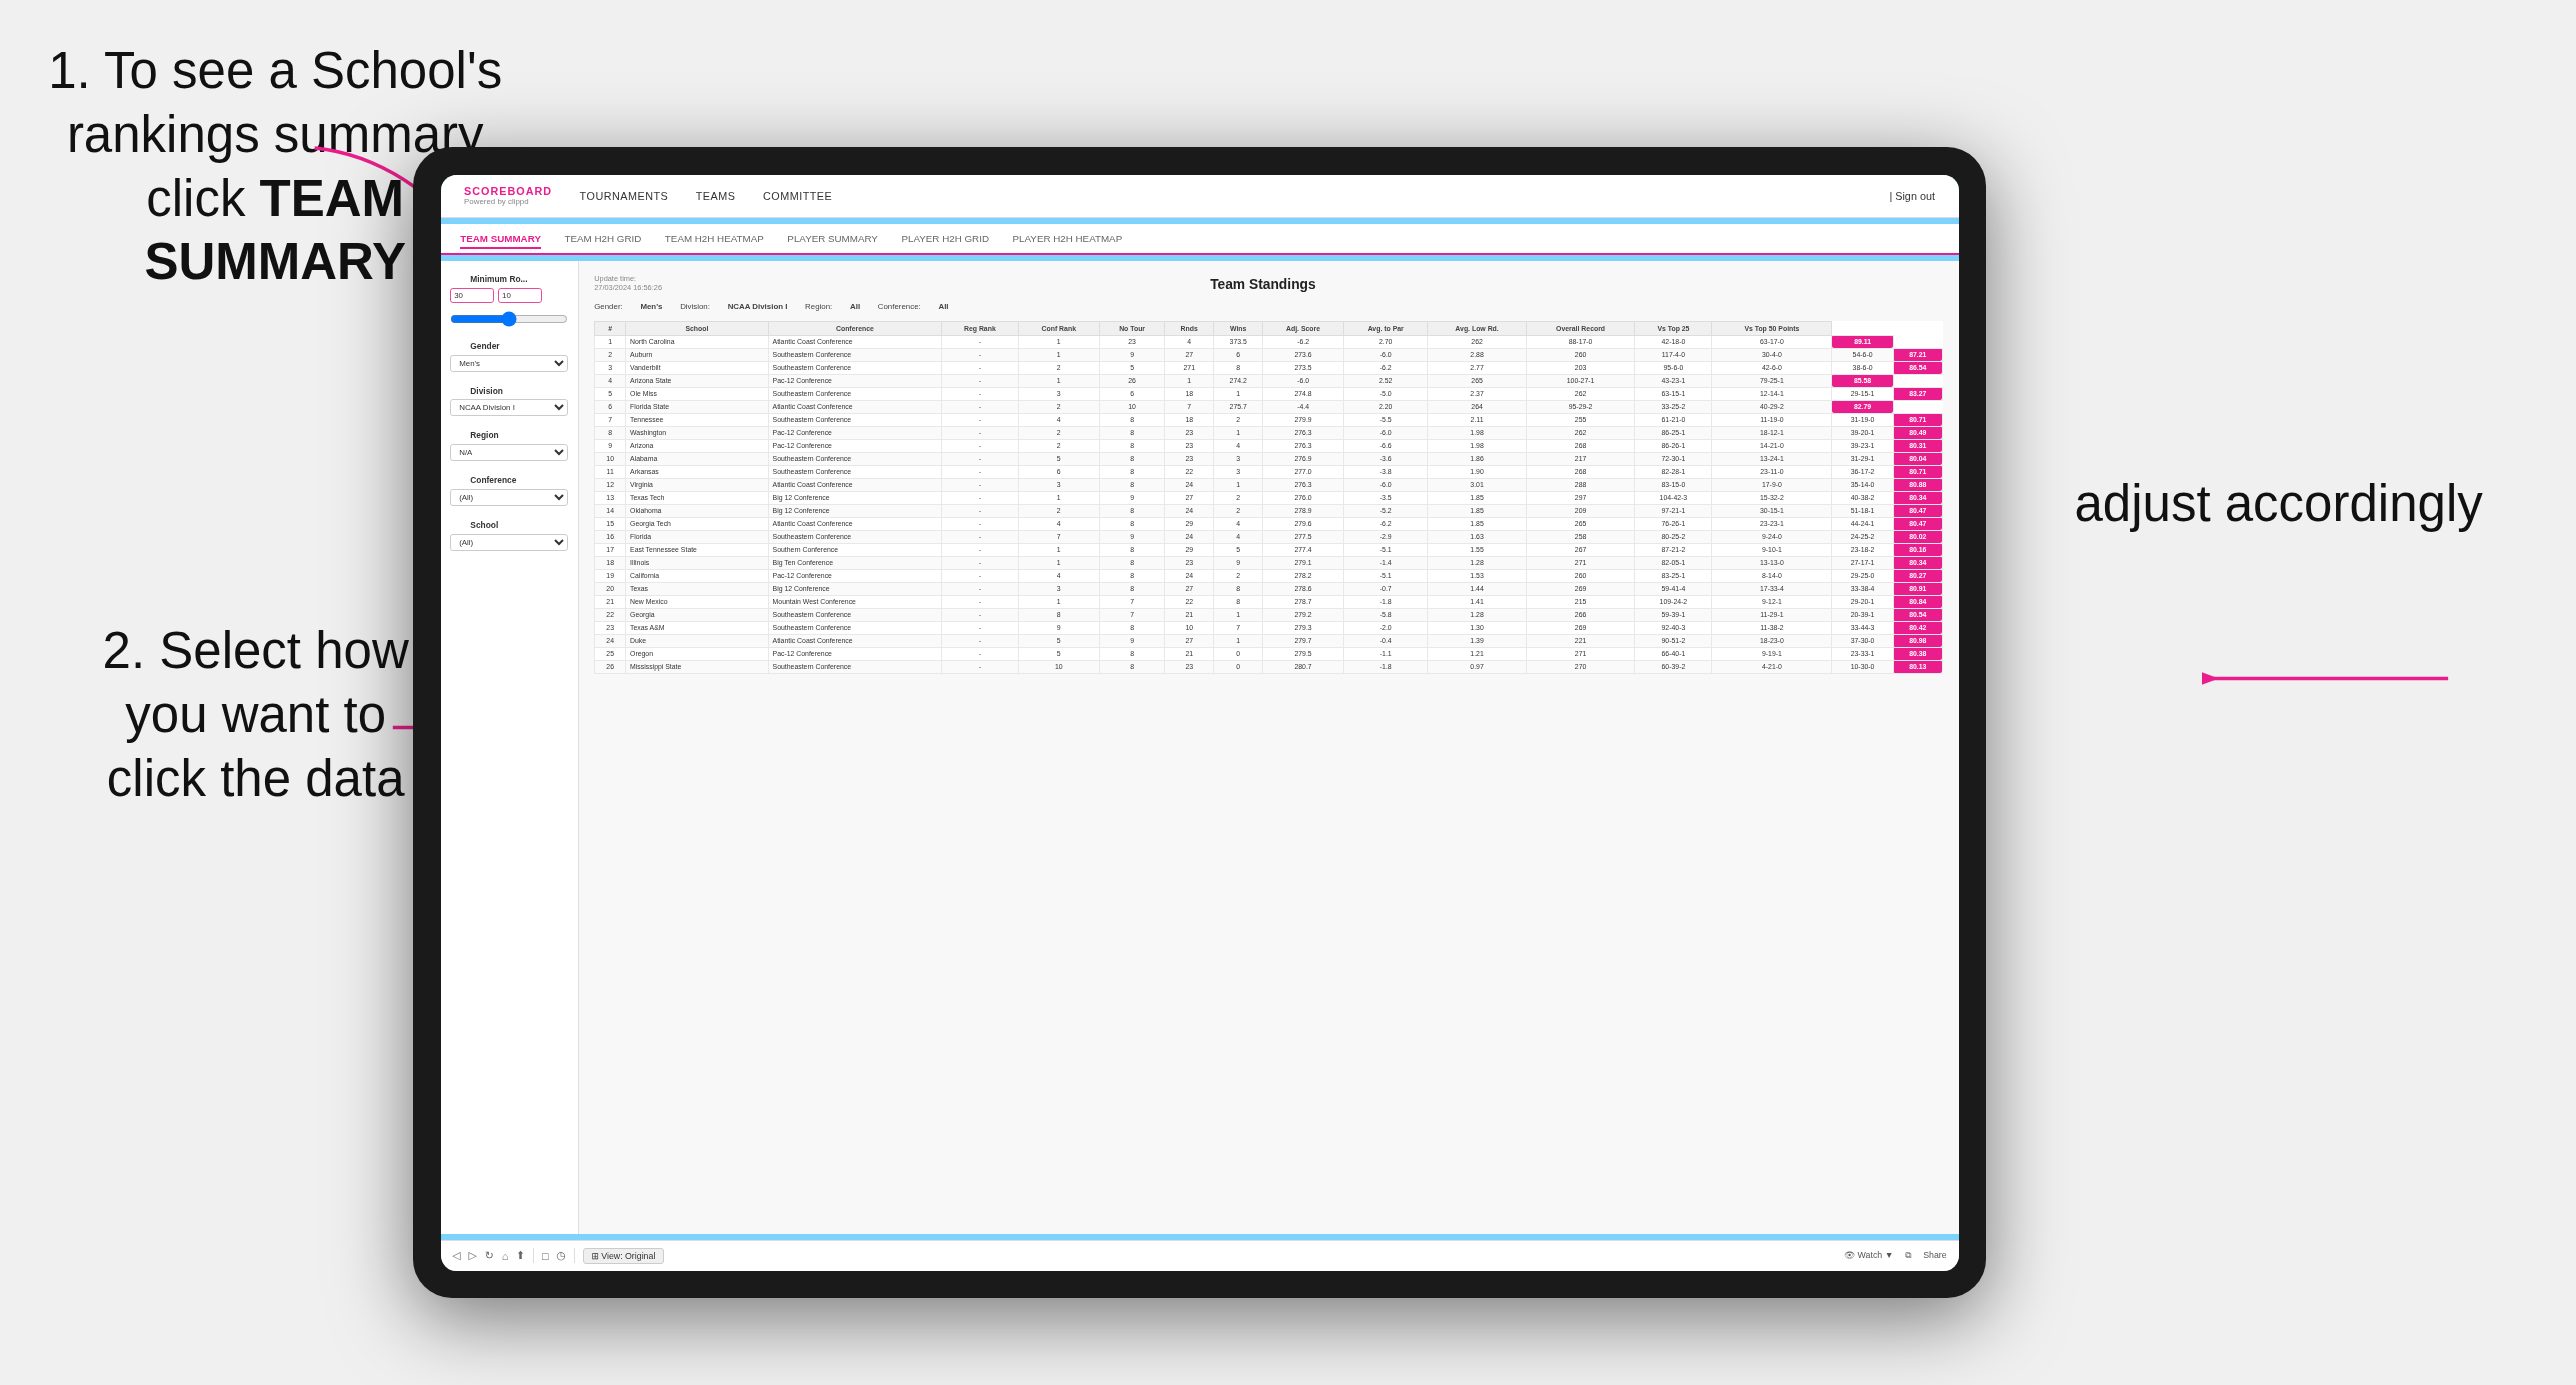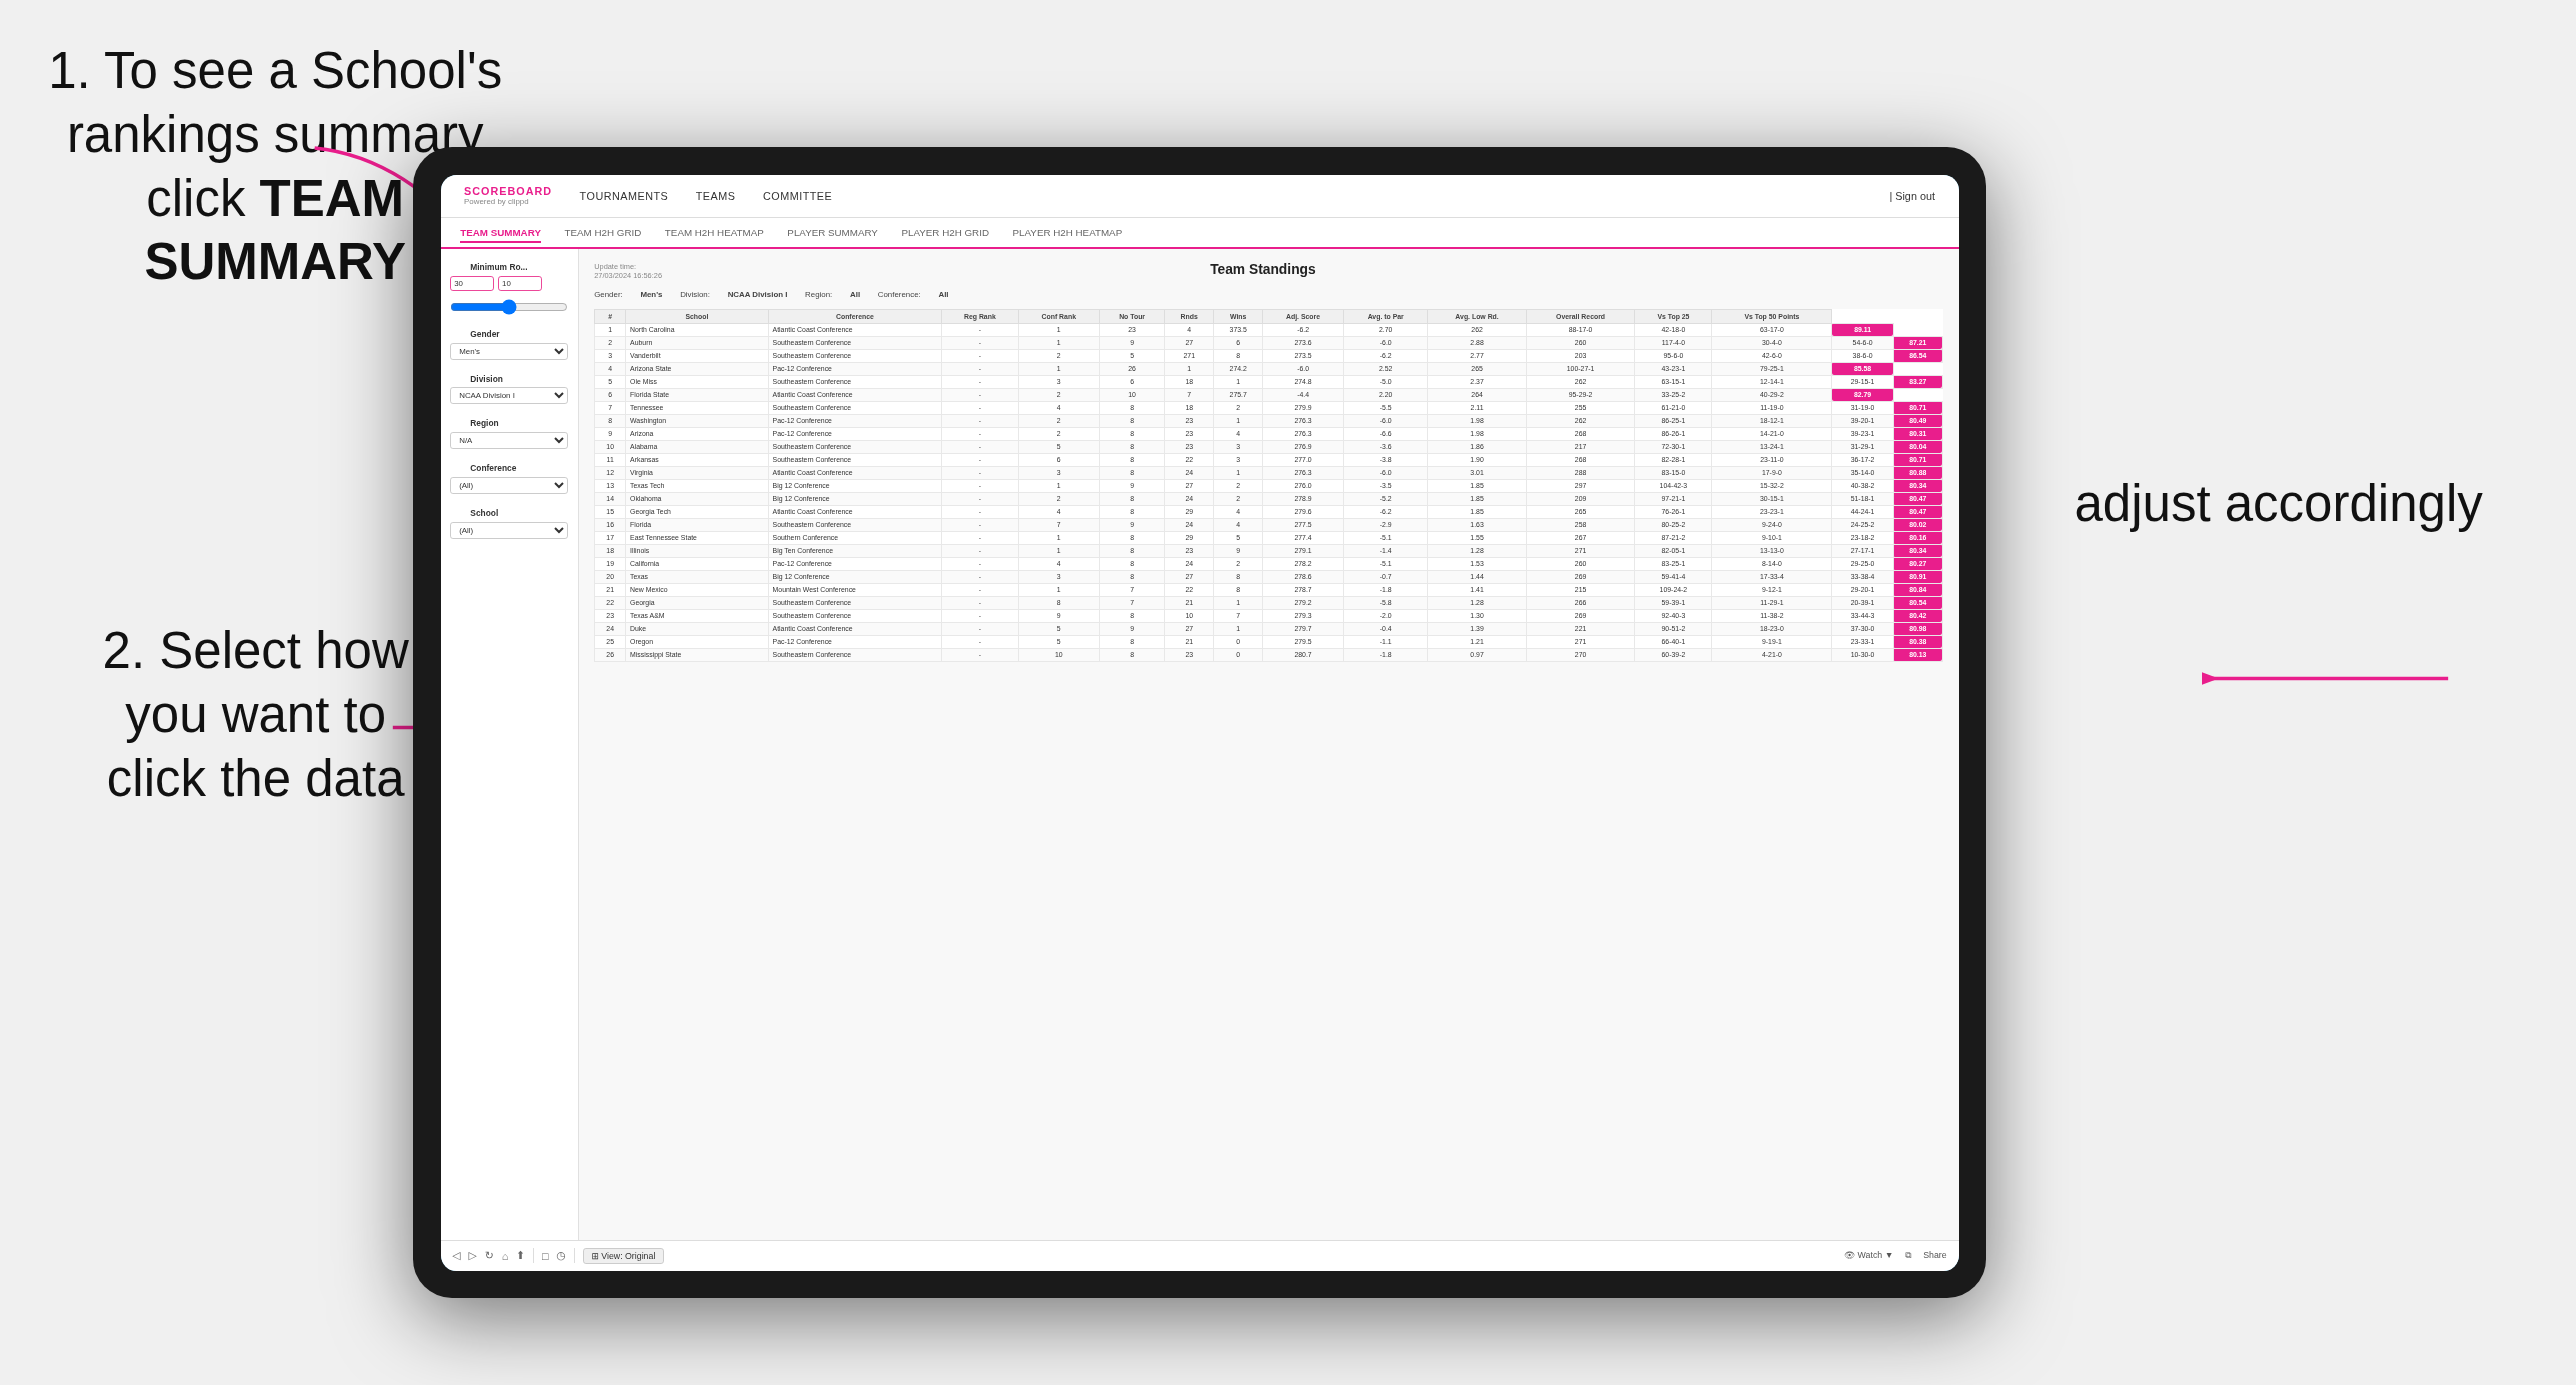--- a/index.html
+++ b/index.html
@@ -56,20 +56,21 @@
     }
 
     .tablet-screen {
       background: #7dd3fc;
       border-radius: 15.7px;
       width: 100%;
       height: 100%;
       overflow: hidden;
       display: flex;
       flex-direction: column;
+      gap: 6px;
     }
 
     
     .nav-bar {
       background: #fff;
       border-bottom: 1px solid #ddd;
       display: flex;
       align-items: center;
       padding: 0 23.6px;
       height: 43px;
@@ -206,21 +207,21 @@
     .table-area {
       flex: 1;
       overflow: auto;
       padding: 13.8px 15.7px;
       background: #f8f8f8;
     }
 
     .table-header {
       display: flex;
       justify-content: space-between;
-      align-items: flex-start;
+      align-items: flex-end;
       margin-bottom: 9.8px;
     }
 
     .table-title {
       font-size: 13.8px;
       font-weight: bold;
       color: #222;
     }
 
     .filter-row {

